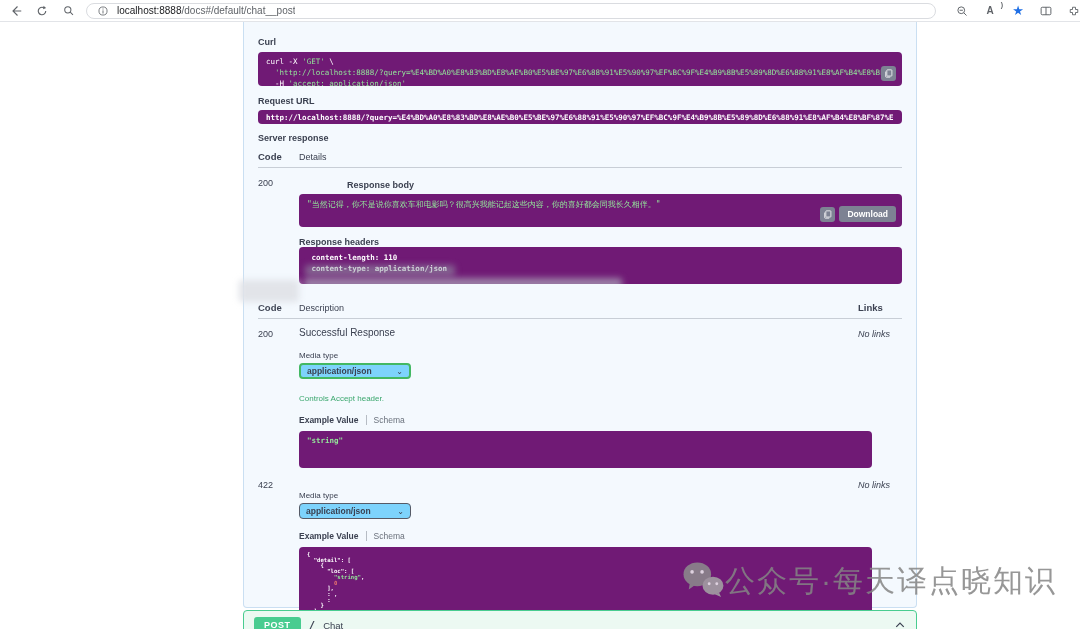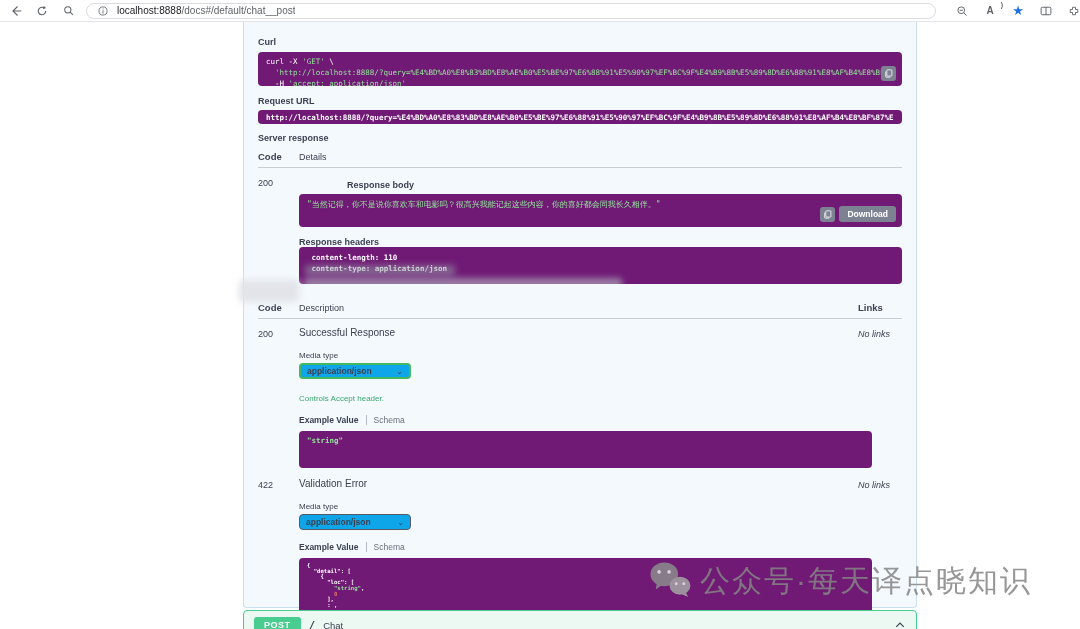--- a/index.html
+++ b/index.html
@@ -64,21 +64,21 @@
   .download-btn { background:#7d8293; color:#fff; font-size:8.5px; font-weight:700; border:none;
     border-radius:3px; padding:3px 8px; cursor:pointer; font-family:"Liberation Sans",sans-serif; }
 
   .respheaders-label { margin-top:10px; }
   .respheaders-block { height:37px; padding:5px 8px; }
   .respheaders-block pre { font-size:7.5px; font-weight:700; line-height:1.5; }
 
   .responses-head { margin-top:18px; }
   .resp-desc-title { font-size:10px; color:#3b4151; }
   .mediatype-label { font-size:8px; margin-top:13px; color:#3b4151; }
-  .select { margin-top:3px; width:112px; height:16px; border-radius:4px; background:#0ea5e9;
+  .select { margin-top:3px; width:112px; height:16px; border-radius:4px; background:#7dd3fc;
     display:flex; align-items:center; justify-content:space-between; padding:0 6px; cursor:pointer; }
   .select-green { border:2px solid #43b863; }
   .select-gray { border:1px solid #565a66; }
   .select .val { font-size:8.5px; font-weight:700; color:#3b4151; }
   .select .chev { font-size:8px; color:#3b4151; }
   .controls-note { font-size:8px; color:#3aa76d; margin-top:15px; }
   .tabs { margin-top:12px; display:flex; align-items:center; gap:0; }
   .tab { font-size:8.5px; color:#3b4151; cursor:pointer; padding:0 7px; }
   .tab:first-child { padding-left:0; font-weight:700; }
   .tab + .tab { border-left:1px solid #b6bcc4; color:#6a717c; }
@@ -98,21 +98,21 @@
   .post-desc { font-size:9.5px; color:#3b4151; }
   .post-chevron { margin-left:auto; color:#3b4151; display:flex; }
 
   
   .blur-patch { position:absolute; filter:blur(3px); border-radius:3px; z-index:6; }
   .patch-a { left:6px; top:18px; width:150px; height:11px; background:rgba(150,156,168,.55); }
   .patch-b { left:5px; bottom:-5px; width:318px; height:11px; background:rgba(176,182,192,.65); }
   .patch-c { left:239px; top:280px; width:60px; height:22px; background:rgba(224,227,232,.95); }
 
   
-  .watermark { position:absolute; left:648px; top:560px; display:flex; align-items:flex-end; gap:8px;
+  .watermark { position:absolute; left:681px; top:560px; display:flex; align-items:flex-end; 
     z-index:20; pointer-events:none; opacity:.85; }
   .watermark .wm-text { font-size:30px; color:#858585; letter-spacing:2px; white-space:nowrap;
     font-family:"Liberation Sans", sans-serif; }
 </style>
 </head>
 <body>
 
 <div class="toolbar">
   <span class="tb-icon">
     <svg width="12" height="12" viewBox="0 0 16 16">
@@ -242,21 +242,20 @@
         <div class="codeblock example-block example-200">
           <pre><span class="tok-str">"string"</span></pre>
         </div>
       </div>
       <div class="links-cell">No links</div>
     </div>
 
     <div class="row" style="margin-top:10px;">
       <div class="code-cell">422</div>
       <div class="desc-cell">
-        <div class="resp-desc-title">Validation Error</div>
         <div class="mediatype-label">Media type</div>
         <div class="select select-gray">
           <span class="val">application/json</span>
           <span class="chev">⌄</span>
         </div>
         <div class="tabs">
           <span class="tab">Example Value</span>
           <span class="tab">Schema</span>
         </div>
         <div class="codeblock example-block example-422">

